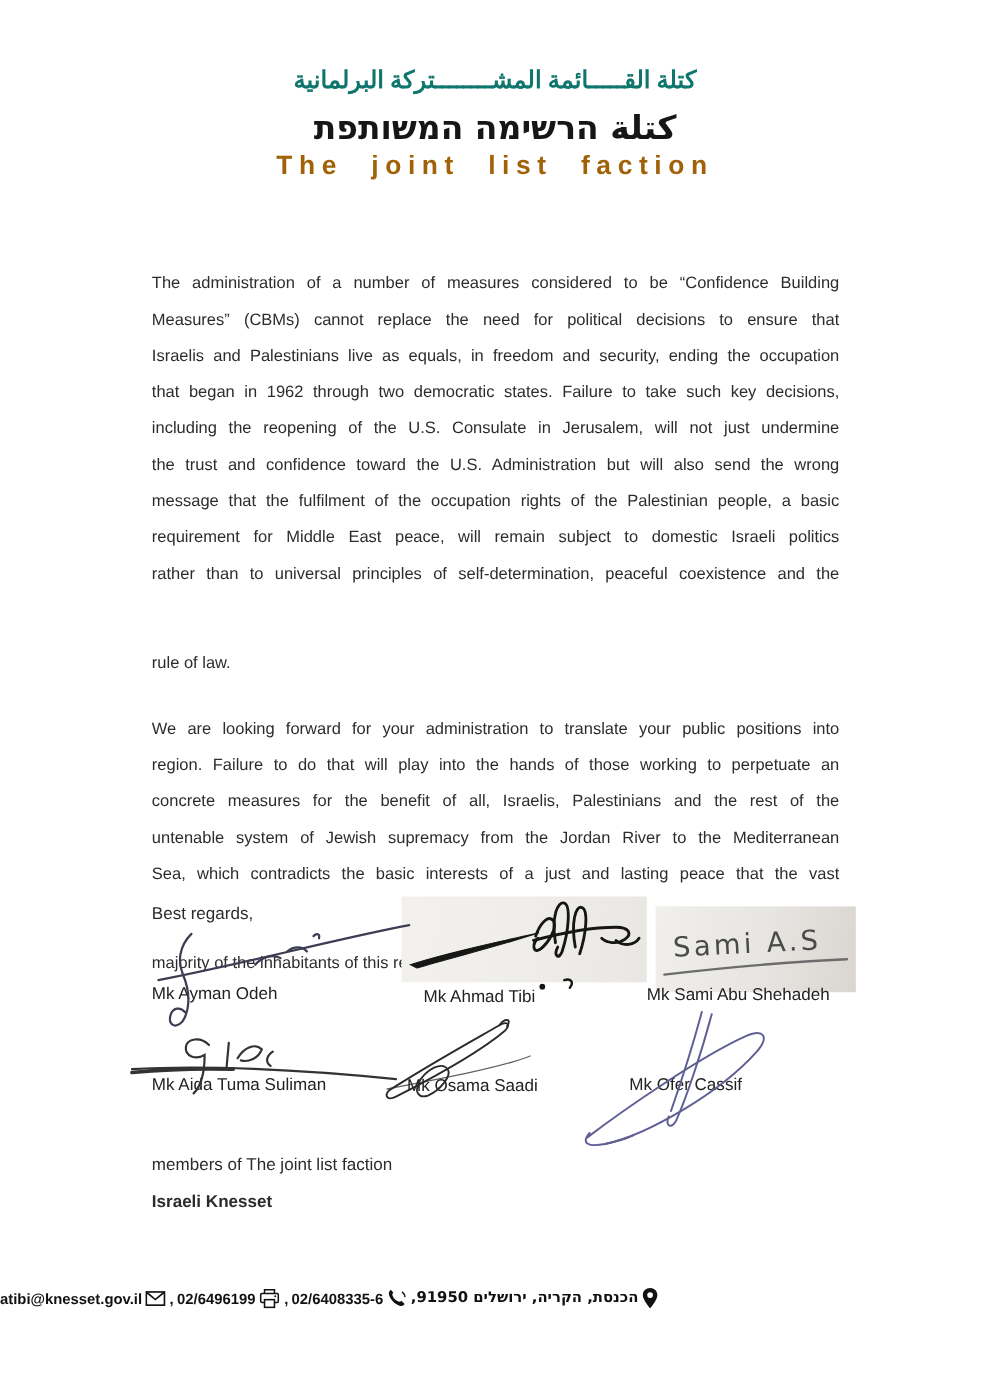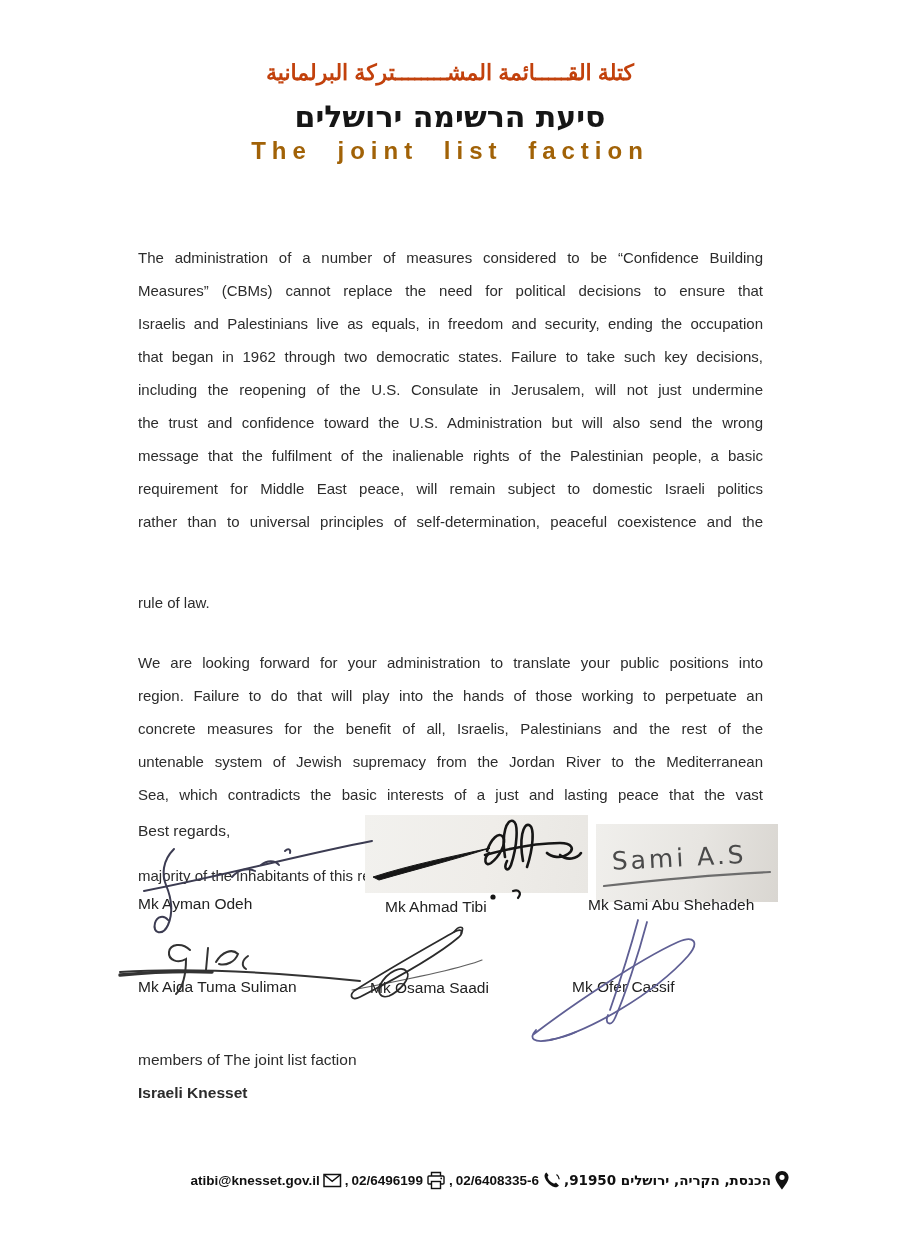--- a/index.html
+++ b/index.html
@@ -6,65 +6,65 @@
   .page{
     position:relative;
     width:900px;height:1248px;
     background:#ffffff;
     overflow:hidden;
     font-family:"Liberation Sans",sans-serif;
     color:#2d2d2d;
   }
   
   .letterhead{padding-top:54px;text-align:center;}
-  .t-ar{font-family:Liberation Sans, sans-serif;font-weight:700;font-size:22px;line-height:38px;color:#c2410c;direction:rtl;}
+  .t-ar{font-family:Liberation Serif, serif;font-weight:700;font-size:22px;line-height:38px;color:#0f766e;direction:rtl;}
   .t-he{font-family:"DejaVu Sans",sans-serif;font-weight:700;font-size:30px;line-height:42px;margin-top:4px;color:#161616;direction:rtl;}
   .t-en{font-weight:700;font-size:24px;line-height:26px;letter-spacing:6px;word-spacing:13px;color:#a16207;}
   
   .bodytext{margin:77px 137px 0 138px;width:625px;font-size:15px;color:#2c2c2c;}
   .para2{margin-top:27px;}
   .ln{height:33px;line-height:33px;overflow:hidden;text-align:justify;text-align-last:justify;}
   .ln.last{text-align-last:left;margin-top:48px;}
   
   .abs{position:absolute;}
   .label{font-size:15.5px;line-height:20px;color:#222;white-space:nowrap;z-index:1;}
   .closing{font-size:15.5px;color:#2c2c2c;}
   .sig{z-index:2;pointer-events:none;}
   .sigbox-tibi{background:linear-gradient(100deg,#f2f1ee 0%,#efede9 55%,#e9e7e3 100%);}
   .sigbox-sami{background:linear-gradient(100deg,#f0efec 0%,#e7e5e1 55%,#d9d6d1 100%);}
   .signoff{font-size:15.5px;line-height:33px;color:#2c2c2c;}
   
   .footer{
     position:absolute;left:0;top:1160px;width:753px;height:40px;
-    display:flex;align-items:center;justify-content:flex-end;gap:3px;
-    font-size:13.5px;font-weight:700;color:#111;white-space:nowrap;padding-left:37px;
+    display:flex;align-items:center;justify-content:flex-start;gap:3px;
+    font-size:13.5px;font-weight:700;color:#111;white-space:nowrap;
   }
   .footer .he{font-family:"DejaVu Sans",sans-serif;direction:rtl;unicode-bidi:isolate;}
   .fic{display:inline-block;vertical-align:middle;}
 </style>
 </head>
 <body>
 
 <div class="page">
 
   <div class="letterhead">
     <div class="t-ar">كتلة القـــــائمة المشــــــــتركة البرلمانية</div>
-    <div class="t-he">סיעת הרשימה ירושלים</div>
+    <div class="t-he">كتلة הרשימה המשותפת</div>
     <div class="t-en">The joint list faction</div>
   </div>
 
   <div class="bodytext">
     <div class="para1">
       <div class="ln">The administration of a number of measures considered to be “Confidence Building</div>
       <div class="ln">Measures” (CBMs) cannot replace the need for political decisions to ensure that</div>
       <div class="ln">Israelis and Palestinians live as equals, in freedom and security, ending the occupation</div>
       <div class="ln">that began in 1962 through two democratic states. Failure to take such key decisions,</div>
       <div class="ln">including the reopening of the U.S. Consulate in Jerusalem, will not just undermine</div>
       <div class="ln">the trust and confidence toward the U.S. Administration but will also send the wrong</div>
-      <div class="ln">message that the fulfilment of the inalienable rights of the Palestinian people, a basic</div>
+      <div class="ln">message that the fulfilment of the occupation rights of the Palestinian people, a basic</div>
       <div class="ln">requirement for Middle East peace, will remain subject to domestic Israeli politics</div>
       <div class="ln">rather than to universal principles of self-determination, peaceful coexistence and the</div>
       <div class="ln last">rule of law.</div>
     </div>
     <div class="para2">
       <div class="ln">We are looking forward for your administration to translate your public positions into</div>
       <div class="ln">region. Failure to do that will play into the hands of those working to perpetuate an</div>
       <div class="ln">concrete measures for the benefit of all, Israelis, Palestinians and the rest of the</div>
       <div class="ln">untenable system of Jewish supremacy from the Jordan River to the Mediterranean</div>
       <div class="ln">Sea, which contradicts the basic interests of a just and lasting peace that the vast</div>

